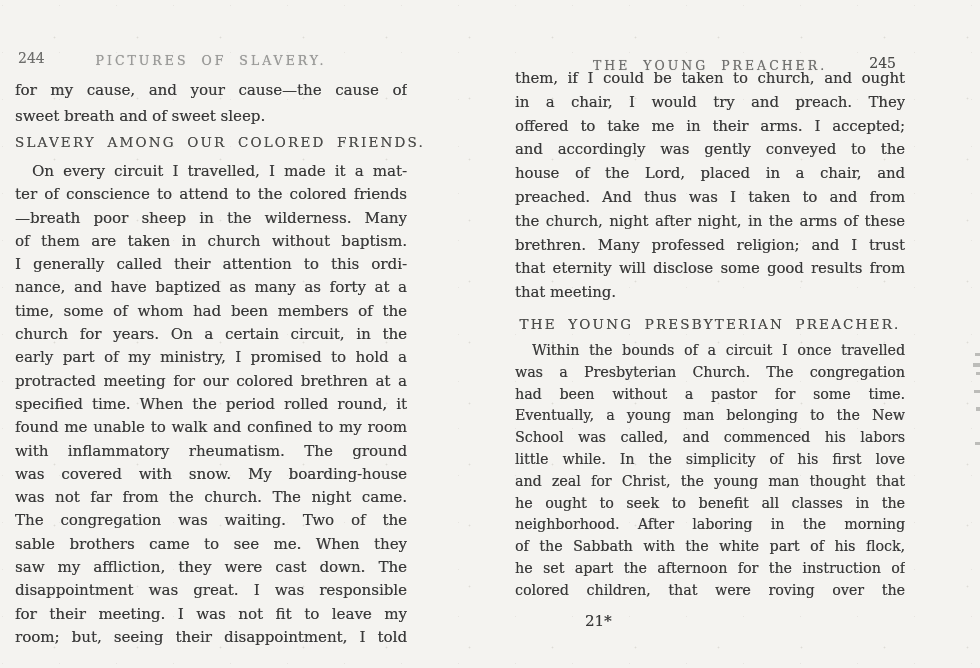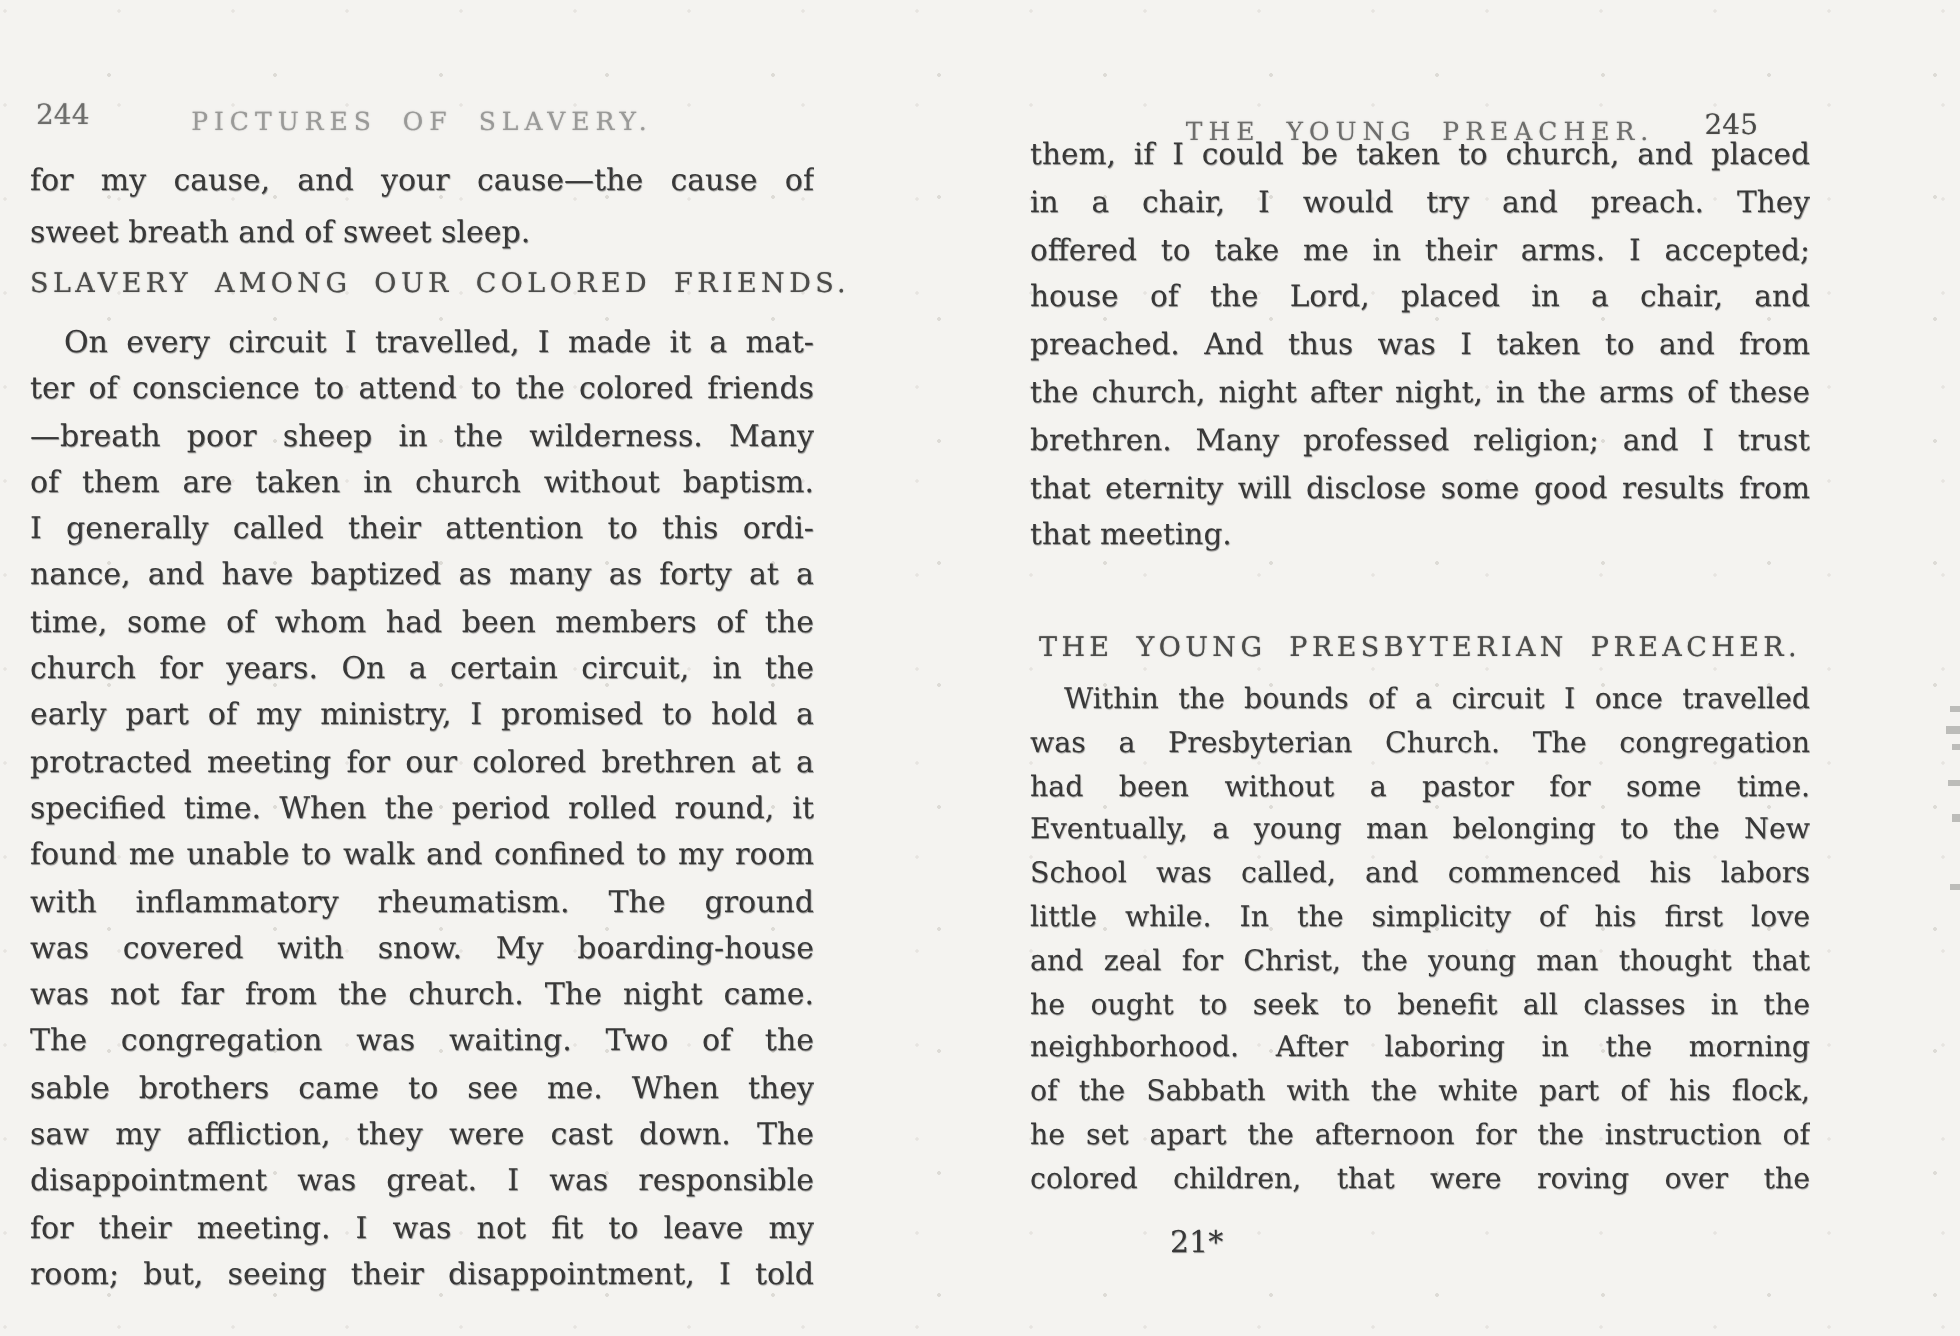--- a/index.html
+++ b/index.html
@@ -23,21 +23,21 @@
     font-size:12.5px; letter-spacing:3px; word-spacing:6px;
     text-shadow:0 0 0.7px rgba(120,120,120,0.6);
   }
   .rt-faded { color:#9a9a98; }
   .rt-mid   { color:#6e6e6c; }
   .page-num {
     position:absolute; top:0; font-size:14px; color:#6e6e6c;
     text-shadow:0 0 0.6px rgba(110,110,110,0.6);
   }
   .pn-left  { left:3px; }
-  .pn-right { right:26px; color:#4a4a48;text-align:right; }
+  .pn-right { right:9px; color:#4a4a48;text-align:right; }
 
   .section-head {
     position:absolute; left:0; right:0;
     font-size:13.5px; letter-spacing:2.2px; word-spacing:5px; color:#4c4c4a;
     text-shadow:0 0 0.6px rgba(76,76,74,0.7);
     white-space:nowrap;
   }
   .sh-left   { text-align:left; }
   .sh-center { text-align:center; }
 
@@ -110,23 +110,24 @@
       </div>
   </div>
 
   <div class="page page-right">
     <div class="running-row" style="top:42px;margin-top:13px;">
       <span class="running-title rt-mid">THE YOUNG PREACHER.</span>
       <span class="page-num pn-right">245</span>
     </div>
 
     <div class="lines rp1">
-        <div class="tline just">them, if I could be taken to church, and placed</div>
+        <div class="tline just">them, if I could be taken to church, and ought</div>
         <div class="tline just">in a chair, I would try and preach. They</div>
         <div class="tline just">offered to take me in their arms. I accepted;</div>
+        <div class="tline just">and accordingly was gently conveyed to the</div>
         <div class="tline just">house of the Lord, placed in a chair, and</div>
         <div class="tline just">preached. And thus was I taken to and from</div>
         <div class="tline just">the church, night after night, in the arms of these</div>
         <div class="tline just">brethren. Many professed religion; and I trust</div>
         <div class="tline just">that eternity will disclose some good results from</div>
         <div class="tline">that meeting.</div>
       </div>
 
     <div class="section-head sh-center" style="top:316px;">THE YOUNG PRESBYTERIAN PREACHER.</div>
 

